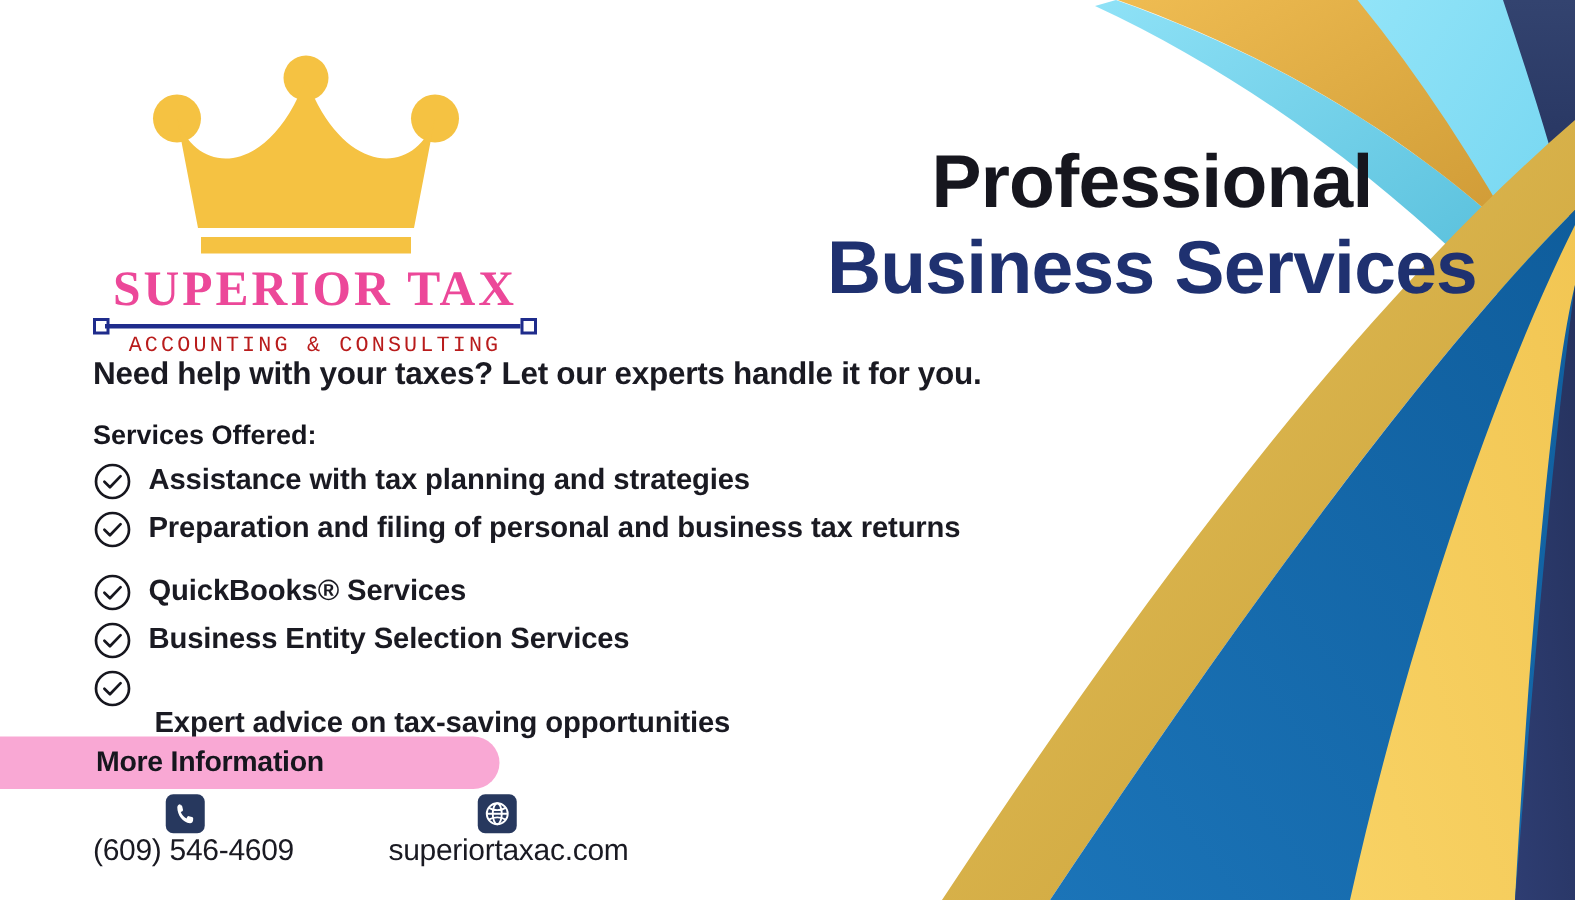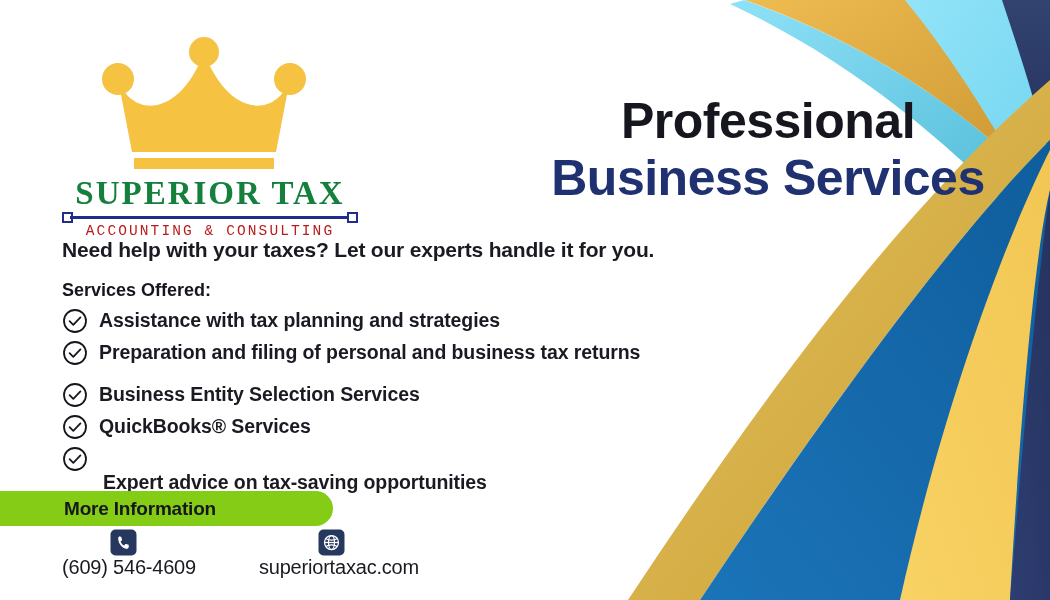--- a/index.html
+++ b/index.html
@@ -20,21 +20,21 @@
   .logo-crown{position:absolute;left:50px;top:0;width:216px;height:140px;}
   .logo-word{
     position:absolute;left:16px;top:143px;width:296px;
     text-align:center;
   }
   .logo-name{
     font-family:"Liberation Serif","DejaVu Serif",serif;
     font-weight:700;
     font-size:33px;
     letter-spacing:2.0px;
-    color:#15803d;
+    color:#ec4899;
     line-height:1;
     white-space:nowrap;
   }
   .logo-rule{position:relative;height:12px;margin-top:1px;}
   .logo-rule .bar{
     position:absolute;left:8px;right:8px;top:5px;height:3px;background:#1f2c8c;
   }
   .logo-rule .sq{
     position:absolute;top:1px;width:11px;height:11px;
     border:2.5px solid #1f2c8c;background:#fff;box-sizing:border-box;
@@ -84,21 +84,21 @@
   .svc-item .txt{
     font-size:19.5px;font-weight:600;color:#1a1a22;letter-spacing:-0.1px;
     white-space:nowrap;
   }
   .svc-item.i1{margin-bottom:11px;}
   .svc-item.i5 .txt{padding-left:4px;margin-top:48px;}
 
   
   .pill{
     position:absolute;left:0;top:491px;width:333px;height:35px;
-    background:#84cc16;
+    background:#f9a8d4;
     border-top-right-radius:18px;border-bottom-right-radius:18px;
     display:flex;align-items:center;
   }
   .pill .pill-label{
     font-size:19px;font-weight:700;color:#16161e;
     margin-left:64px;letter-spacing:-0.2px;
   }
 
   
   .contacts{position:absolute;left:62px;top:529px;display:flex;align-items:center;}
@@ -208,34 +208,34 @@
     </div>
 
     <div class="svc-item i1">
       <svg class="chk" viewBox="0 0 26 26" xmlns="http://www.w3.org/2000/svg">
         <circle cx="13" cy="13" r="11" fill="none" stroke="#16161e" stroke-width="1.8"></circle>
         <path d="M7.6,13.2 L11.3,16.8 L18.4,9.4" fill="none" stroke="#16161e" stroke-width="1.8" stroke-linecap="round" stroke-linejoin="round"></path>
       </svg>
       <span class="txt">Preparation and filing of personal and business tax returns</span>
     </div>
 
+    <div class="svc-item i4">
+      <svg class="chk" viewBox="0 0 26 26" xmlns="http://www.w3.org/2000/svg">
+        <circle cx="13" cy="13" r="11" fill="none" stroke="#16161e" stroke-width="1.8"></circle>
+        <path d="M7.6,13.2 L11.3,16.8 L18.4,9.4" fill="none" stroke="#16161e" stroke-width="1.8" stroke-linecap="round" stroke-linejoin="round"></path>
+      </svg>
+      <span class="txt">QuickBooks® Services</span>
+    </div>
+
     <div class="svc-item i3">
       <svg class="chk" viewBox="0 0 26 26" xmlns="http://www.w3.org/2000/svg">
         <circle cx="13" cy="13" r="11" fill="none" stroke="#16161e" stroke-width="1.8"></circle>
         <path d="M7.6,13.2 L11.3,16.8 L18.4,9.4" fill="none" stroke="#16161e" stroke-width="1.8" stroke-linecap="round" stroke-linejoin="round"></path>
       </svg>
       <span class="txt">Business Entity Selection Services</span>
-    </div>
-
-    <div class="svc-item i4">
-      <svg class="chk" viewBox="0 0 26 26" xmlns="http://www.w3.org/2000/svg">
-        <circle cx="13" cy="13" r="11" fill="none" stroke="#16161e" stroke-width="1.8"></circle>
-        <path d="M7.6,13.2 L11.3,16.8 L18.4,9.4" fill="none" stroke="#16161e" stroke-width="1.8" stroke-linecap="round" stroke-linejoin="round"></path>
-      </svg>
-      <span class="txt">QuickBooks® Services</span>
     </div>
 
     <div class="svc-item i5">
       <svg class="chk" viewBox="0 0 26 26" xmlns="http://www.w3.org/2000/svg">
         <circle cx="13" cy="13" r="11" fill="none" stroke="#16161e" stroke-width="1.8"></circle>
         <path d="M7.6,13.2 L11.3,16.8 L18.4,9.4" fill="none" stroke="#16161e" stroke-width="1.8" stroke-linecap="round" stroke-linejoin="round"></path>
       </svg>
       <span class="txt">Expert advice on tax-saving opportunities</span>
     </div>
 

